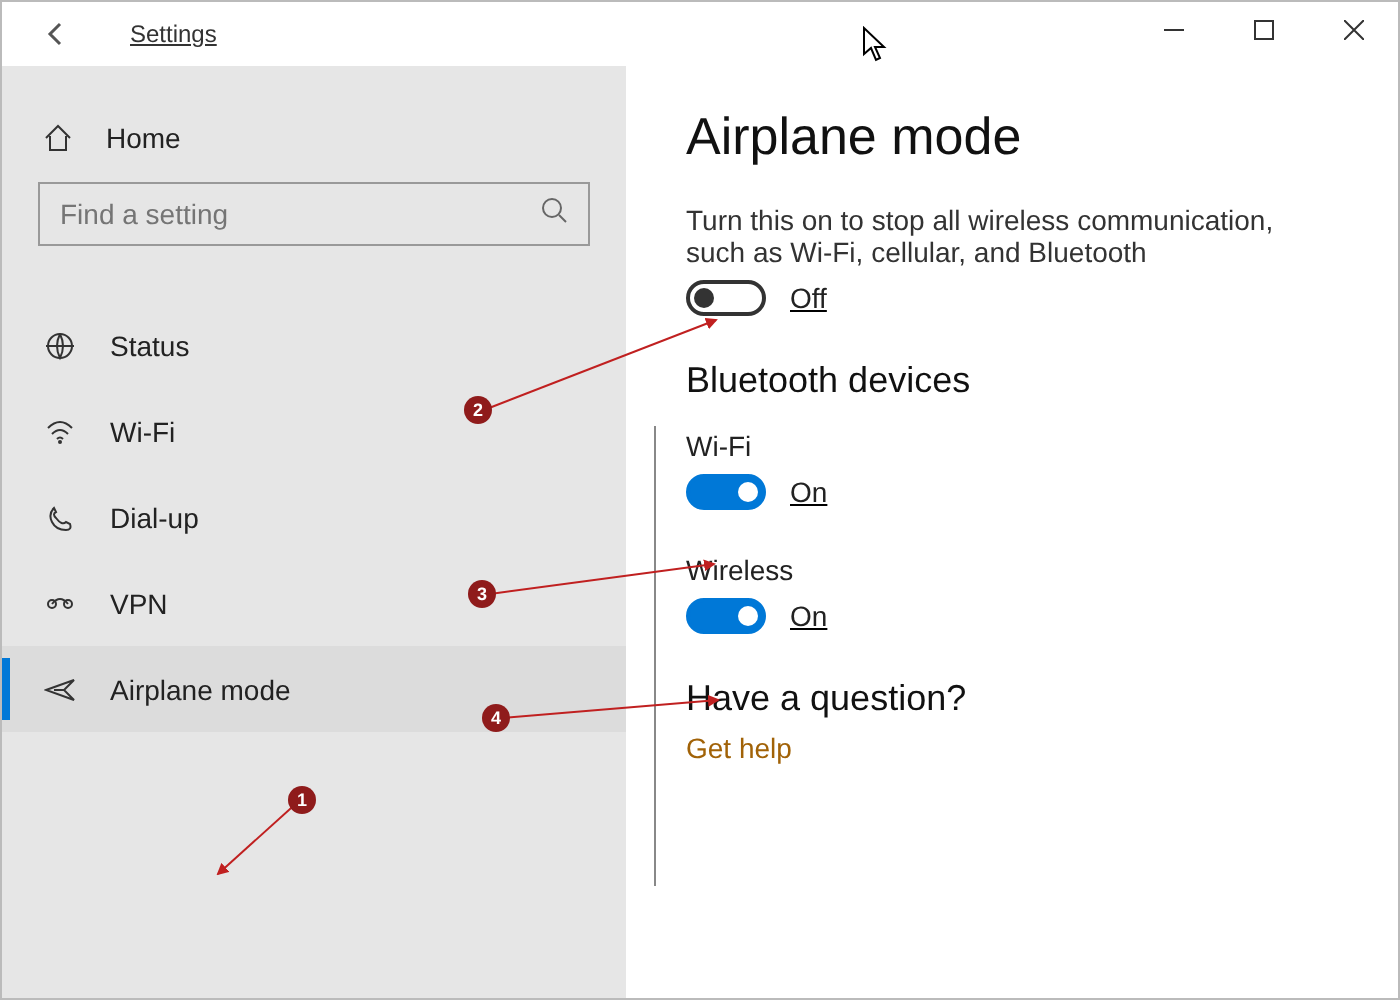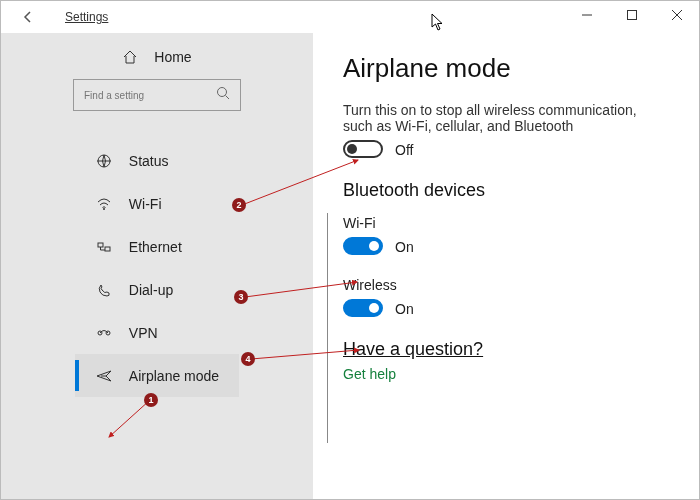--- a/index.html
+++ b/index.html
@@ -2,45 +2,45 @@
 <html><head>
 <meta charset="utf-8">
 <style>
   * { box-sizing: border-box; margin: 0; padding: 0; font-family: "Segoe UI", Arial, sans-serif; }
   body { width: 700px; height: 500px; overflow: hidden; background: #fff; border: 1px solid #bbb; position: relative; }
   .titlebar { height: 32px; display: flex; align-items: center; padding: 0 0 0 18px; font-size: 12px; color: #333; position: relative; text-decoration: underline; }
   .titlebar .back { width: 18px; height: 18px; margin-right: 28px; display: flex; align-items: center; justify-content: center; color: #555; cursor: default; }
   .winbtns { position: absolute; right: 0; top: 0; display: flex; }
   .winbtn { width: 45px; height: 28px; display: flex; align-items: center; justify-content: center; color: #555; }
   .content { display: flex; height: calc(100% - 32px); }
-  .sidebar { width: 312px; background: #e6e6e6; padding: 8px 0 0 0; display: flex; flex-direction: column; align-items: center; }
+  .sidebar { width: 312px; background: #e6e6e6; padding: 20px 0 0 0; display: flex; flex-direction: column; }
   .home-row { display: flex; align-items: center; padding: 8px 20px 10px 20px; font-size: 14px; color: #222; }
   .home-row .ico { width: 18px; margin-right: 14px; display:flex; align-items:center; }
   .searchbox { margin: 4px 18px 14px 18px; border: 1px solid #999; height: 32px; display: flex; align-items: center; padding: 0 10px; background: #e6e6e6; }
-  .searchbox input { flex: 1; border: none; background: transparent; outline: none; font-size: 10px; color: #6d28d9; }
+  .searchbox input { flex: 1; border: none; background: transparent; outline: none; font-size: 14px; color: #6d28d9; }
   .section-label { padding: 4px 20px 10px 20px; font-size: 14px; font-weight: 600; color: #222; }
   .navlist { display: flex; flex-direction: column; margin-top: 14px; overflow: hidden; }
   .navitem { position: relative; display: flex; align-items: center; height: 43px; padding: 0 20px; font-size: 14px; color: #222; }
   .navitem .ico { width: 18px; margin-right: 16px; display:flex; align-items:center; justify-content:center; color:#333; }
   .navitem.active::before { content:""; position:absolute; left:0; top:6px; bottom:6px; width:4px; background:#0078d7; }
   .navitem.active { background: #dcdcdc; }
   .main { flex: 1; padding: 20px 30px 0 30px; overflow: hidden; }
   .page-title { font-size: 26px; font-weight: 400; color: #111; margin-bottom: 18px; }
   .desc { font-size: 14px; color: #333; margin-bottom: 6px; max-width: 330px; }
-  .toggle-row { display: flex; align-items: flex-end; margin-bottom: 22px; }
+  .toggle-row { display: flex; align-items: center; margin-bottom: 22px; text-decoration: underline; }
   .toggle { width: 40px; height: 18px; border: 2px solid #333; border-radius: 11px; position: relative; background: #fff; margin-right: 12px; }
   .toggle .knob { width: 10px; height: 10px; background: #333; border-radius: 50%; position: absolute; top: 2px; left: 2px; }
   .toggle.on { background: #0078d7; border-color: #0078d7; }
   .toggle.on .knob { background: #fff; left: auto; right: 2px; }
   .toggle-label { font-size: 14px; color: #222; }
   .subhead { font-size: 18px; font-weight: 400; color: #111; margin: 6px 0 14px 0; }
   .device-label { font-size: 14px; color: #222; margin-bottom: 6px; }
   .device-block { margin-bottom: 16px; }
-  .question { font-size: 18px; font-weight: 400; color: #111; margin-top: 18px; margin-bottom: 6px; text-decoration: underline; }
-  .link { color: #15803d; font-size: 14px; cursor: pointer; }
+  .question { font-size: 18px; font-weight: 400; color: #111; margin-top: 18px; margin-bottom: 6px; }
+  .link { color: #a16207; font-size: 14px; cursor: pointer; }
   .vline { position: absolute; left: 326px; top: 212px; height: 230px; width: 1px; background: #888; }
   .annot-dot { position: absolute; width: 14px; height: 14px; background: #8f1b1b; border-radius: 50%; color: #fff; font-size: 9px; display: flex; align-items: center; justify-content: center; z-index: 5; font-weight: 600;}
   .annot-line { position: absolute; stroke: #c02020; stroke-width: 1; fill: none; z-index:4; marker-end: url(#arrowhead); }
   svg.overlay { position:absolute; left:0; top:0; width:700px; height:500px; pointer-events:none; z-index:4;}
   .cursor { position: absolute; left: 430px; top: 12px; z-index: 6; }
 </style>
 </head>
 <body>
 
 <div class="titlebar">
@@ -102,30 +102,20 @@
             <svg width="16" height="16" viewBox="0 0 16 16">
               <path d="M2 6 Q8 0 14 6 M4 9 Q8 5 12 9 M6.5 11.5 Q8 10 9.5 11.5" stroke="#333" fill="none"></path>
               <circle cx="8" cy="13" r="1" fill="#333"></circle>
             </svg>
           </span>
         <span>Wi-Fi</span>
       </div>
       <div class="navitem">
         <span class="ico">
             <svg width="16" height="16" viewBox="0 0 16 16">
-              <rect x="2" y="4" width="5" height="4" stroke="#333" fill="none"></rect>
-              <rect x="9" y="8" width="5" height="4" stroke="#333" fill="none"></rect>
-              <path d="M4.5 8 V11 H9" stroke="#333" fill="none"></path>
-            </svg>
-          </span>
-        <span>Ethernet</span>
-      </div>
-      <div class="navitem">
-        <span class="ico">
-            <svg width="16" height="16" viewBox="0 0 16 16">
               <path d="M5 3 Q2 6 4 10 Q6 14 11 14 Q14 14 13 11 L11 10 Q9 12 6 8 Q4 6 6 5 Z" stroke="#333" fill="none"></path>
             </svg>
           </span>
         <span>Dial-up</span>
       </div>
       <div class="navitem">
         <span class="ico">
             <svg width="16" height="16" viewBox="0 0 16 16">
               <circle cx="4" cy="8" r="2" stroke="#333" fill="none"></circle>
               <circle cx="12" cy="8" r="2" stroke="#333" fill="none"></circle>

